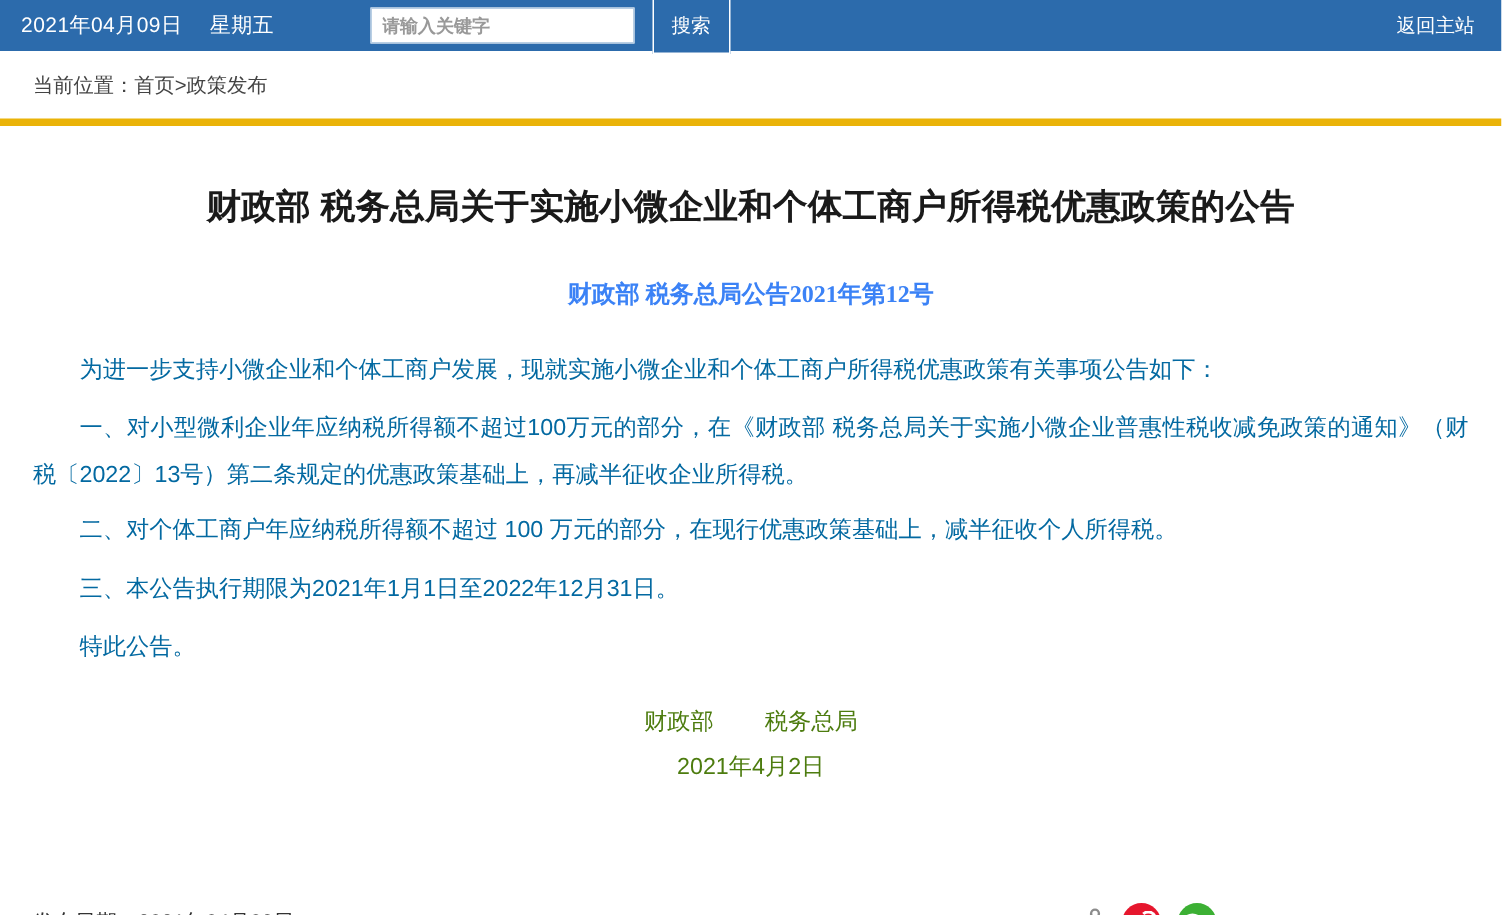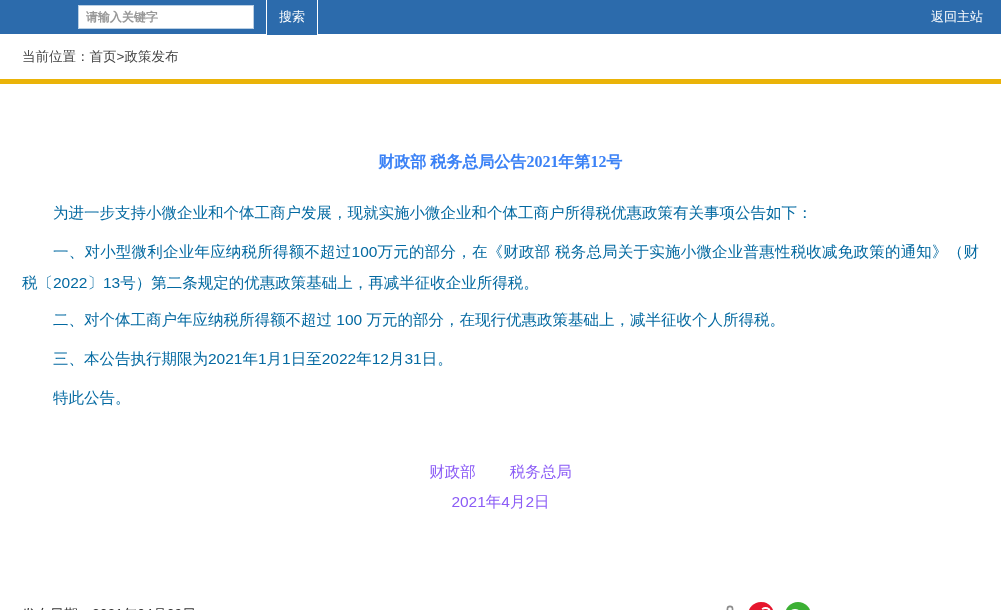--- a/index.html
+++ b/index.html
@@ -148,24 +148,24 @@
     line-height: 31px;
   }
   .body-text p {
     margin: 0 0 8px 0;
     text-indent: 2em;
     text-align: justify;
   }
   .body-text p.tight { margin-bottom: 6px; }
 
   .sign {
-    margin-top: 44px;
+    margin-top: 20px;
     text-align: center;
     font-size: 15.5px;
-    color: #8b5cf6;
+    color: #4d7c0f;
     line-height: 30px;
   }
   .sign .org1 { margin-right: 34px; }
 
   
   .footer {
     position: absolute;
     left: 22px; right: 22px;
     bottom: 14px;
     display: flex;
@@ -229,40 +229,45 @@
     width: 11px; height: 9px;
     background: #ffffff;
     border-radius: 50%;
     box-shadow: 0 0 0 1.5px #3cb034;
   }
 </style>
 </head>
 <body>
 
 <div class="topbar">
+  <div class="topbar-date">
+    <span>2021年04月09日</span>
+    <span class="weekday">星期五</span>
+  </div>
 
   <div class="search-zone">
     <input class="search-input" type="text" placeholder="请输入关键字" style="">
 
 
     <button class="search-btn">搜索</button>
   </div>
 
   <a class="back-home" href="#">返回主站</a>
 </div>
 
 <div class="crumb-wrap">
   <div class="crumb">
     <span>当前位置：</span><a href="#">首页</a><span>&gt;</span><span>政策发布</span>
   </div>
 </div>
 
 <div class="page">
 
   <div class="article">
+    <div class="art-title">财政部 税务总局关于实施小微企业和个体工商户所得税优惠政策的公告</div>
     <div class="art-subtitle">财政部 税务总局公告2021年第12号</div>
 
     <div class="body-text">
       <p>为进一步支持小微企业和个体工商户发展，现就实施小微企业和个体工商户所得税优惠政策有关事项公告如下：</p>
       <p class="tight">一、对小型微利企业年应纳税所得额不超过100万元的部分，在《财政部 税务总局关于实施小微企业普惠性税收减免政策的通知》（财税〔2022〕13号）第二条规定的优惠政策基础上，再减半征收企业所得税。</p>
       <p>二、对个体工商户年应纳税所得额不超过 100 万元的部分，在现行优惠政策基础上，减半征收个人所得税。</p>
       <p>三、本公告执行期限为2021年1月1日至2022年12月31日。</p>
       <p>特此公告。</p>
     </div>
 

